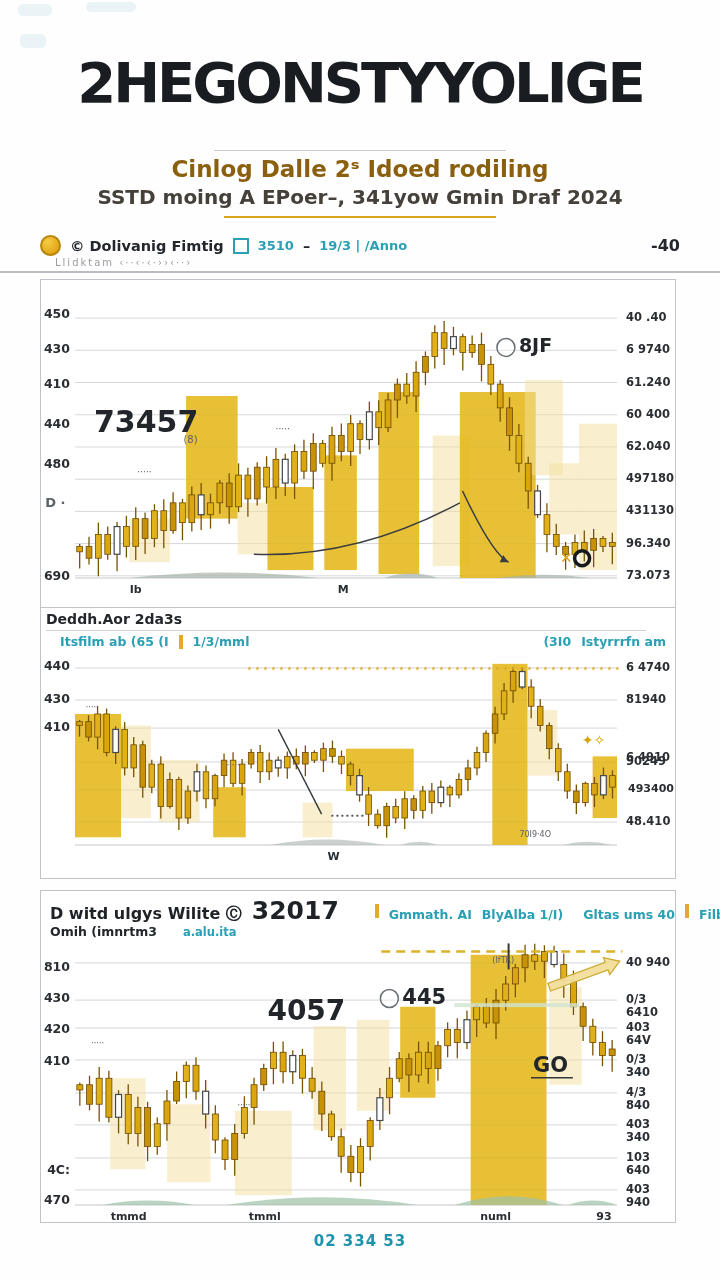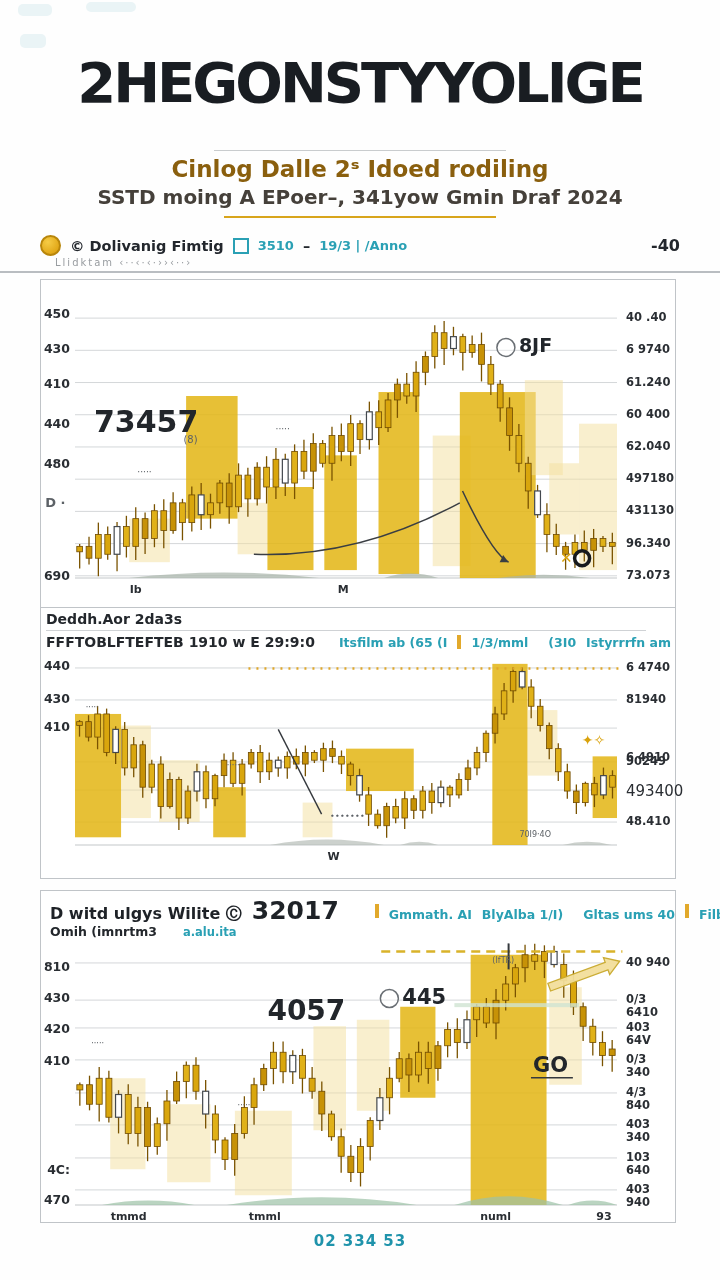--- a/index.html
+++ b/index.html
@@ -222,21 +222,20 @@
       <path d="M178.86,249.26086956521738 Q281.84000000000003,253.21739130434784 384.82,197.82608695652175" stroke="#3a3e43" stroke-width="1.5" fill="none"></path>
       <path d="M387.53,185.95652173913044 Q417.34000000000003,249.26086956521738 433.6,257.17391304347825" stroke="#3a3e43" stroke-width="1.5" fill="none"></path>
       <polygon points="433.6,257.17391304347825 424.65624309332475,257.26989426194854 428.15696088121865,250.0764962492202" fill="#3a3e43"></polygon>
     </svg>
 
   <div class="panel p2"></div>
   <div class="phead" style="left:46px;top:611px;">
     <span class="h2sub">Deddh.Aor 2da3s</span>
   </div>
   <div class="phead" style="left:46px;top:634px;width:620px;">
-    <span class="h2t">FFFTOBLFTEFTEB 1910 w E 29:9:0</span>
     <span class="ht12" style="margin-left:14px;">Itsfilm ab (65 (I</span>
     <span class="goldbar"></span>
     <span class="ht12">1/3/mml</span>
     <span class="spacer"></span>
     <span class="ht12">(3I0</span>
     <span class="ht12">Istyrrrfn am</span>
   </div>
   <svg id="plot1" class="plot" style="left:75px;top:660px;" width="542" height="185">
       <line x1="0" y1="7.954999999999999" x2="542" y2="7.954999999999999" stroke="#d4d7d9" stroke-width="1"></line>
       <line x1="0" y1="39.96" x2="542" y2="39.96" stroke="#d4d7d9" stroke-width="1"></line>
@@ -568,21 +567,21 @@
     <div class="axlab" style="left: 626px; top: 568.816px; width: 48px; font-size: 11.5px; font-weight: 700;">73.073</div>
     <div class="axlab" style="left: 115.704px; top: 584px; width: 40px; text-align: center; font-size: 11px; font-weight: 700;">Ib</div>
     <div class="axlab" style="left: 323.29px; top: 584px; width: 40px; text-align: center; font-size: 11px; font-weight: 700;">M</div>
     <div class="axlab" style="left: 40px; top: 659.03px; width: 30px; text-align: right; font-size: 12.5px; font-weight: 700;">440</div>
     <div class="axlab" style="left: 40px; top: 691.96px; width: 30px; text-align: right; font-size: 12.5px; font-weight: 700;">430</div>
     <div class="axlab" style="left: 40px; top: 720.08px; width: 30px; text-align: right; font-size: 12.5px; font-weight: 700;">410</div>
     <div class="axlab" style="left: 626px; top: 660.955px; width: 48px; font-size: 11.5px; font-weight: 700;">6 4740</div>
     <div class="axlab" style="left: 626px; top: 692.96px; width: 48px; font-size: 11.5px; font-weight: 700;">81940</div>
     <div class="axlab" style="left: 626px; top: 751px; width: 48px; font-size: 11.5px; font-weight: 700;">6 4910</div>
     <div class="axlab" style="left: 626px; top: 754.935px; width: 48px; font-size: 11.5px; font-weight: 700;">90249</div>
-    <div class="axlab" style="left: 626px; top: 783.055px; width: 48px; font-size: 15px; font-weight: 400;">493400</div>
+    <div class="axlab" style="left: 626px; top: 783.055px; width: 48px; font-size: 11px; font-weight: 700; text-align: right;">493400</div>
     <div class="axlab" style="left: 626px; top: 815.06px; width: 48px; font-size: 11.5px; font-weight: 700;">48.410</div>
     <div class="axlab" style="left: 313.534px; top: 851px; width: 40px; text-align: center; font-size: 11px; font-weight: 700;">W</div>
     <div class="axlab" style="left: 40px; top: 959.88px; width: 30px; text-align: right; font-size: 12.5px; font-weight: 700;">810</div>
     <div class="axlab" style="left: 40px; top: 991.08px; width: 30px; text-align: right; font-size: 12.5px; font-weight: 700;">430</div>
     <div class="axlab" style="left: 40px; top: 1022.02px; width: 30px; text-align: right; font-size: 12.5px; font-weight: 700;">420</div>
     <div class="axlab" style="left: 40px; top: 1054px; width: 30px; text-align: right; font-size: 12.5px; font-weight: 700;">410</div>
     <div class="axlab" style="left: 40px; top: 1162.94px; width: 30px; text-align: right; font-size: 12.5px; font-weight: 700;">4C:</div>
     <div class="axlab" style="left: 40px; top: 1193.1px; width: 30px; text-align: right; font-size: 12.5px; font-weight: 700;">470</div>
     <div class="axlab" style="left: 626px; top: 955.94px; width: 48px; font-size: 11.5px; font-weight: 700;">40 940</div>
     <div class="axlab" style="left: 626px; top: 993.12px; width: 48px; font-size: 11.5px; font-weight: 700;">0/3 6410</div>

